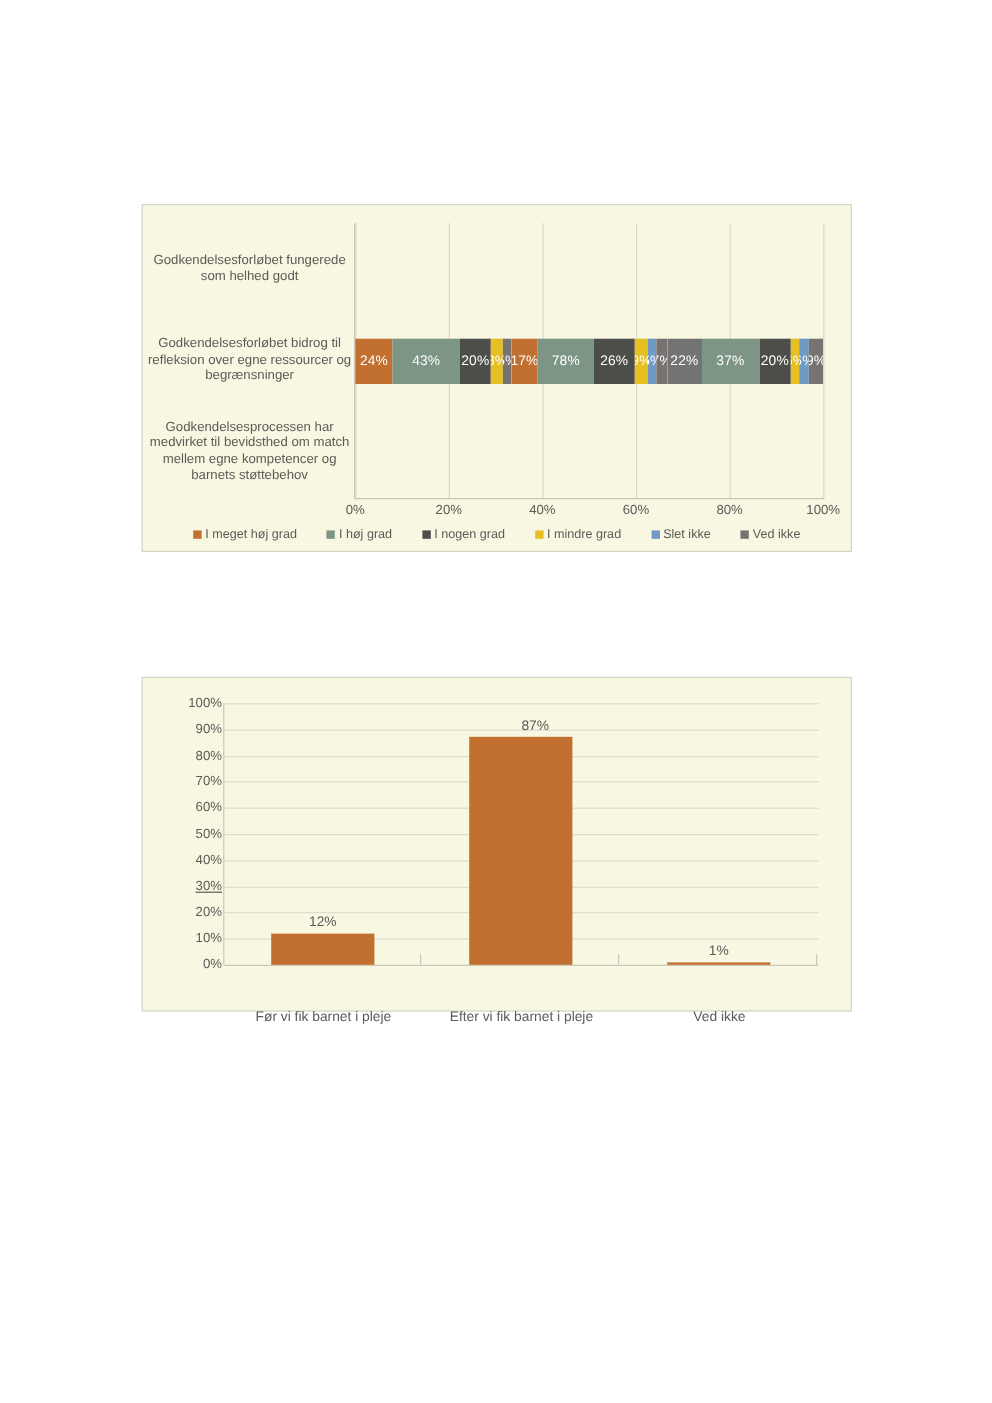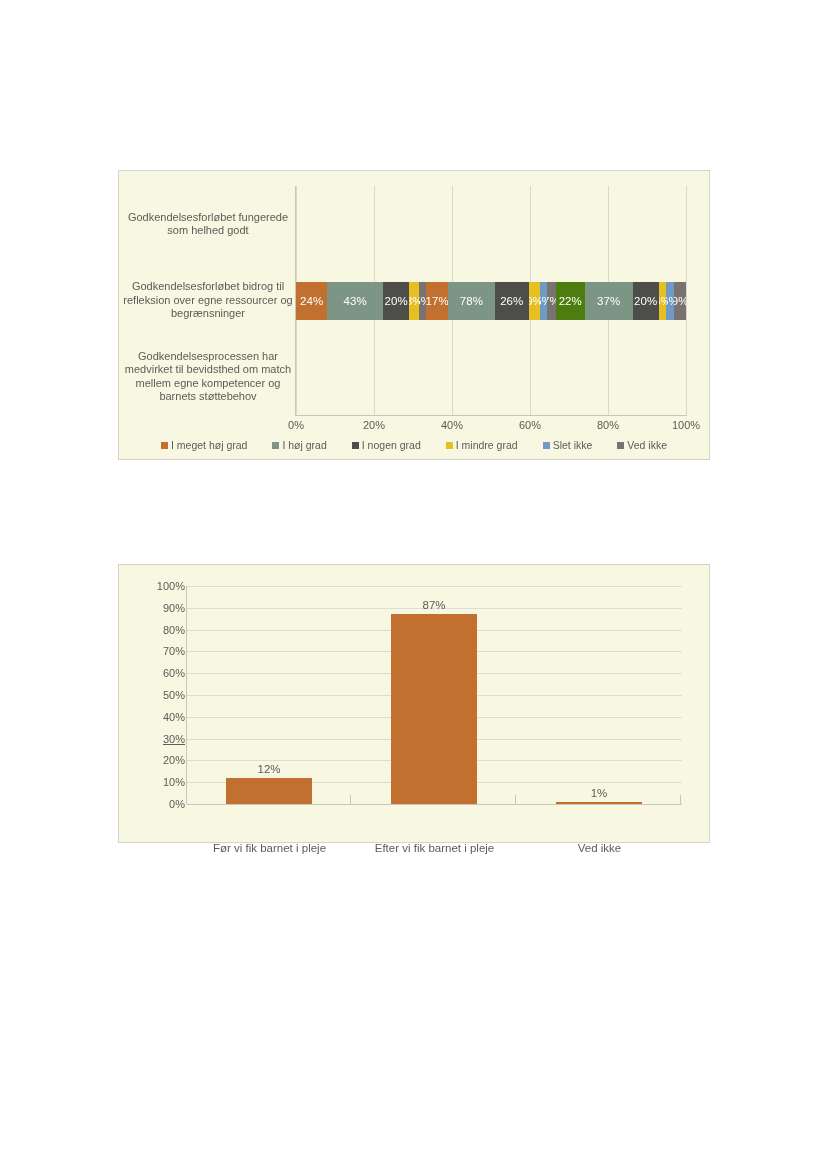--- a/index.html
+++ b/index.html
@@ -310,21 +310,21 @@
             <div class="c1-seg" style="width: 17%; background: rgb(193, 112, 47);">17%</div>
             <div class="c1-seg" style="width: 36%; background: rgb(125, 149, 133);">78%</div>
             <div class="c1-seg" style="width: 26%; background: rgb(77, 77, 73);">26%</div>
             <div class="c1-seg" style="width: 9%; background: rgb(230, 192, 35);">9%</div>
             <div class="c1-seg" style="width: 5%; background: rgb(110, 154, 196);">5%</div>
             <div class="c1-seg" style="width: 7%; background: rgb(120, 115, 112);">7%</div>
           </div>
         </div>
         <div class="c1-rowslot">
           <div class="c1-bar">
-            <div class="c1-seg" style="width: 22%; background: #4d7c0f; text-align: right;">22%</div>
+            <div class="c1-seg" style="width: 22%; background: #737373; text-align: right;">22%</div>
             <div class="c1-seg" style="width: 37%; background: rgb(125, 149, 133);">37%</div>
             <div class="c1-seg" style="width: 20%; background: rgb(77, 77, 73);">20%</div>
             <div class="c1-seg" style="width: 6%; background: rgb(230, 192, 35);">6%</div>
             <div class="c1-seg" style="width: 6%; background: rgb(110, 154, 196);">6%</div>
             <div class="c1-seg" style="width: 9%; background: rgb(120, 115, 112);">9%</div>
           </div>
         </div>
       </div>
   </div>
 
@@ -397,21 +397,21 @@
         <div class="gl" style="top: 90%;"></div>
         <div class="gl base" style="top: 100%;"></div>
       </div>
     <div class="c2-bars" id="c2-bars">
         <div class="c2-slot">
           <div class="c2-val" style="bottom: calc(12% + 3px);">12%</div>
           <div class="c2-bar" style="height: 12%; background: rgb(193, 112, 47);"></div>
           <div class="c2-sep"></div>
         </div>
         <div class="c2-slot">
-          <div class="c2-val" style="bottom: calc(87% + 3px);">87%</div>
+          <div class="c2-val" style="bottom: calc(87% + 3px); margin-left: 12px;">87%</div>
           <div class="c2-bar" style="height: 87%; background: rgb(193, 112, 47);"></div>
           <div class="c2-sep"></div>
         </div>
         <div class="c2-slot">
           <div class="c2-val" style="bottom: calc(1% + 3px);">1%</div>
           <div class="c2-bar" style="height: 1%; background: rgb(193, 112, 47);"></div>
           <div class="c2-sep"></div>
         </div>
       </div>
   </div>

